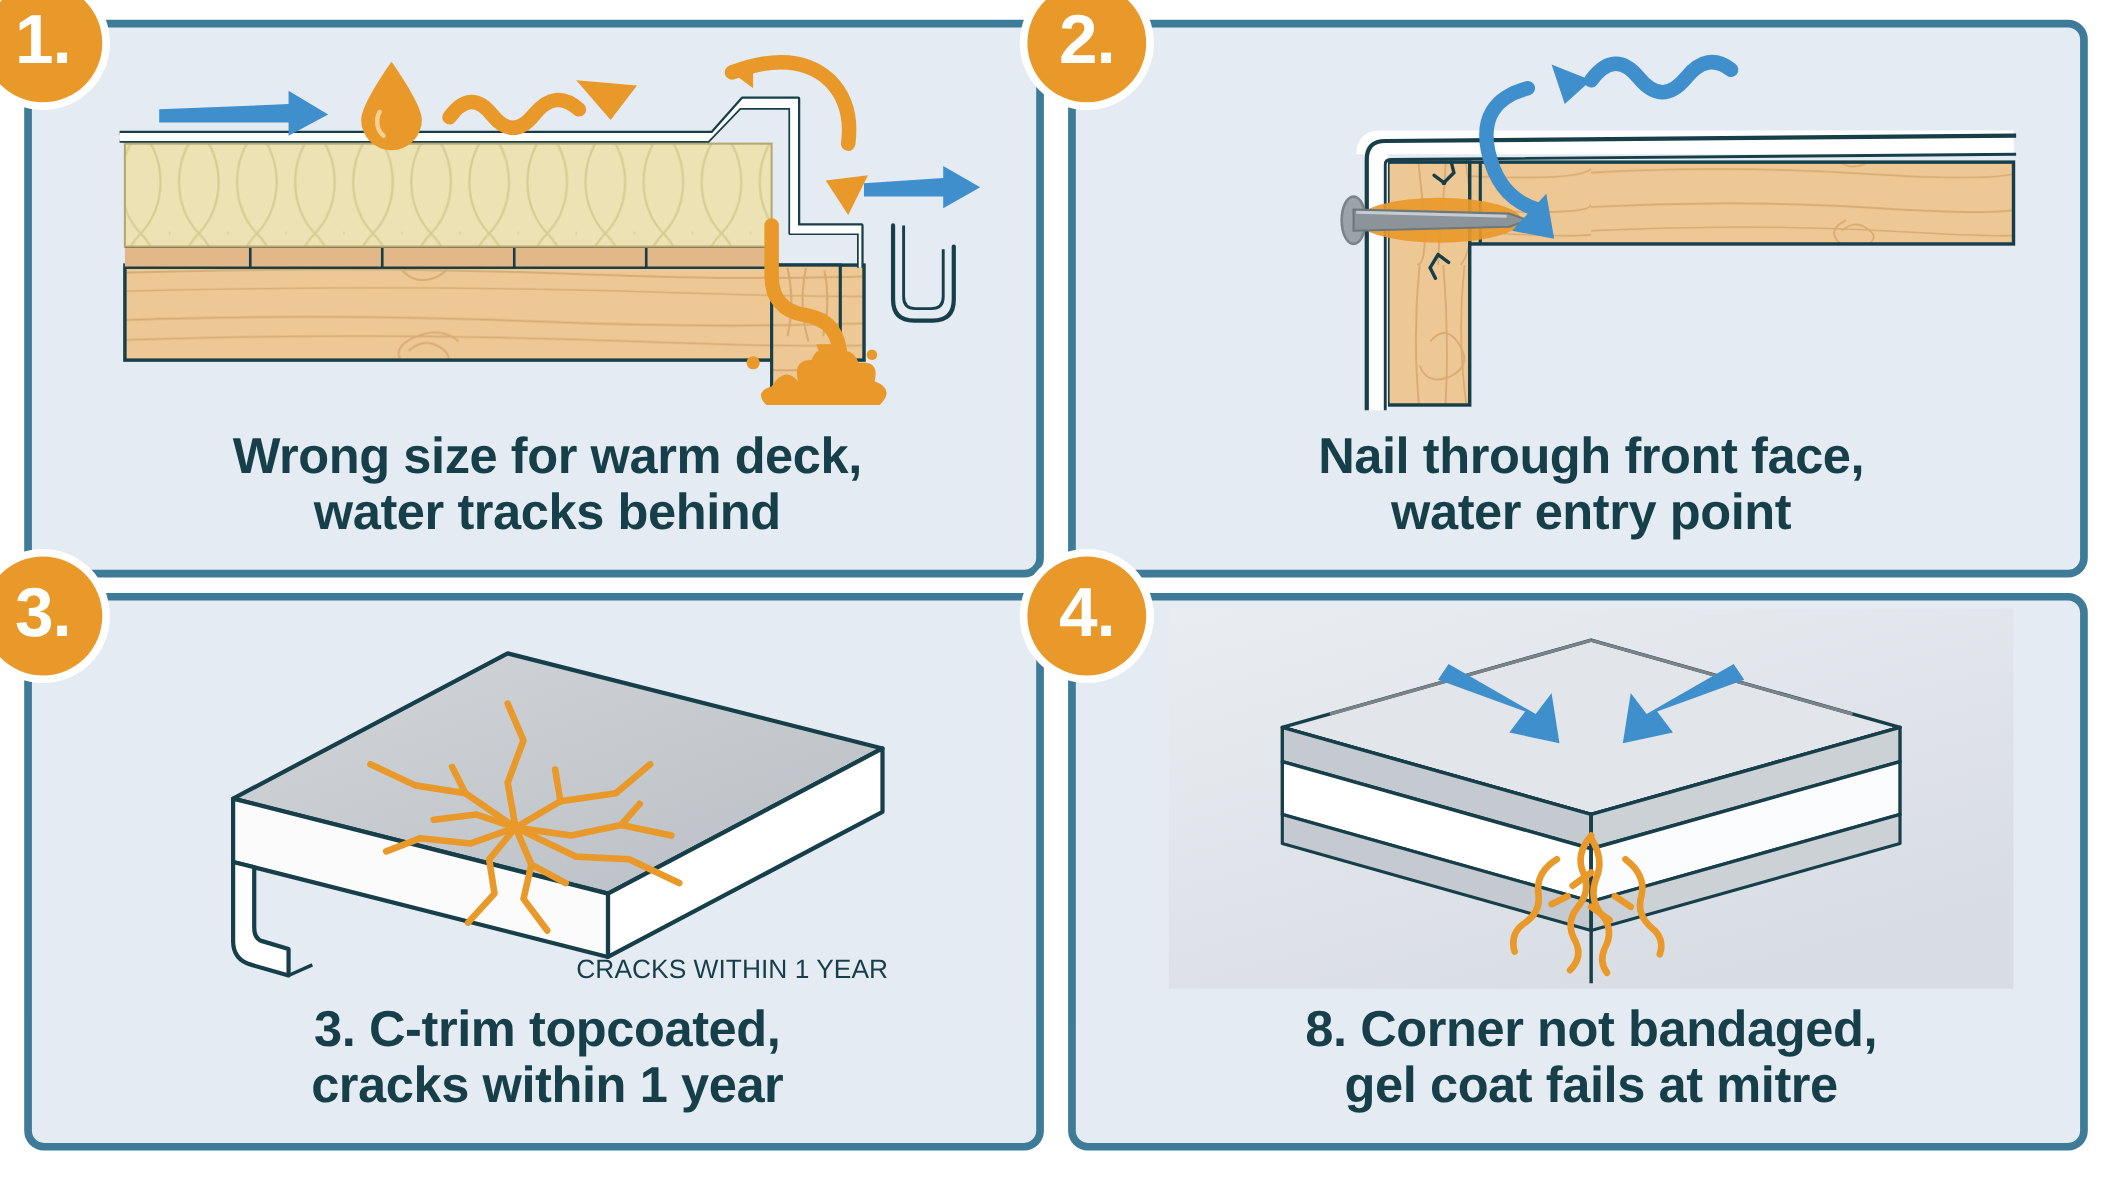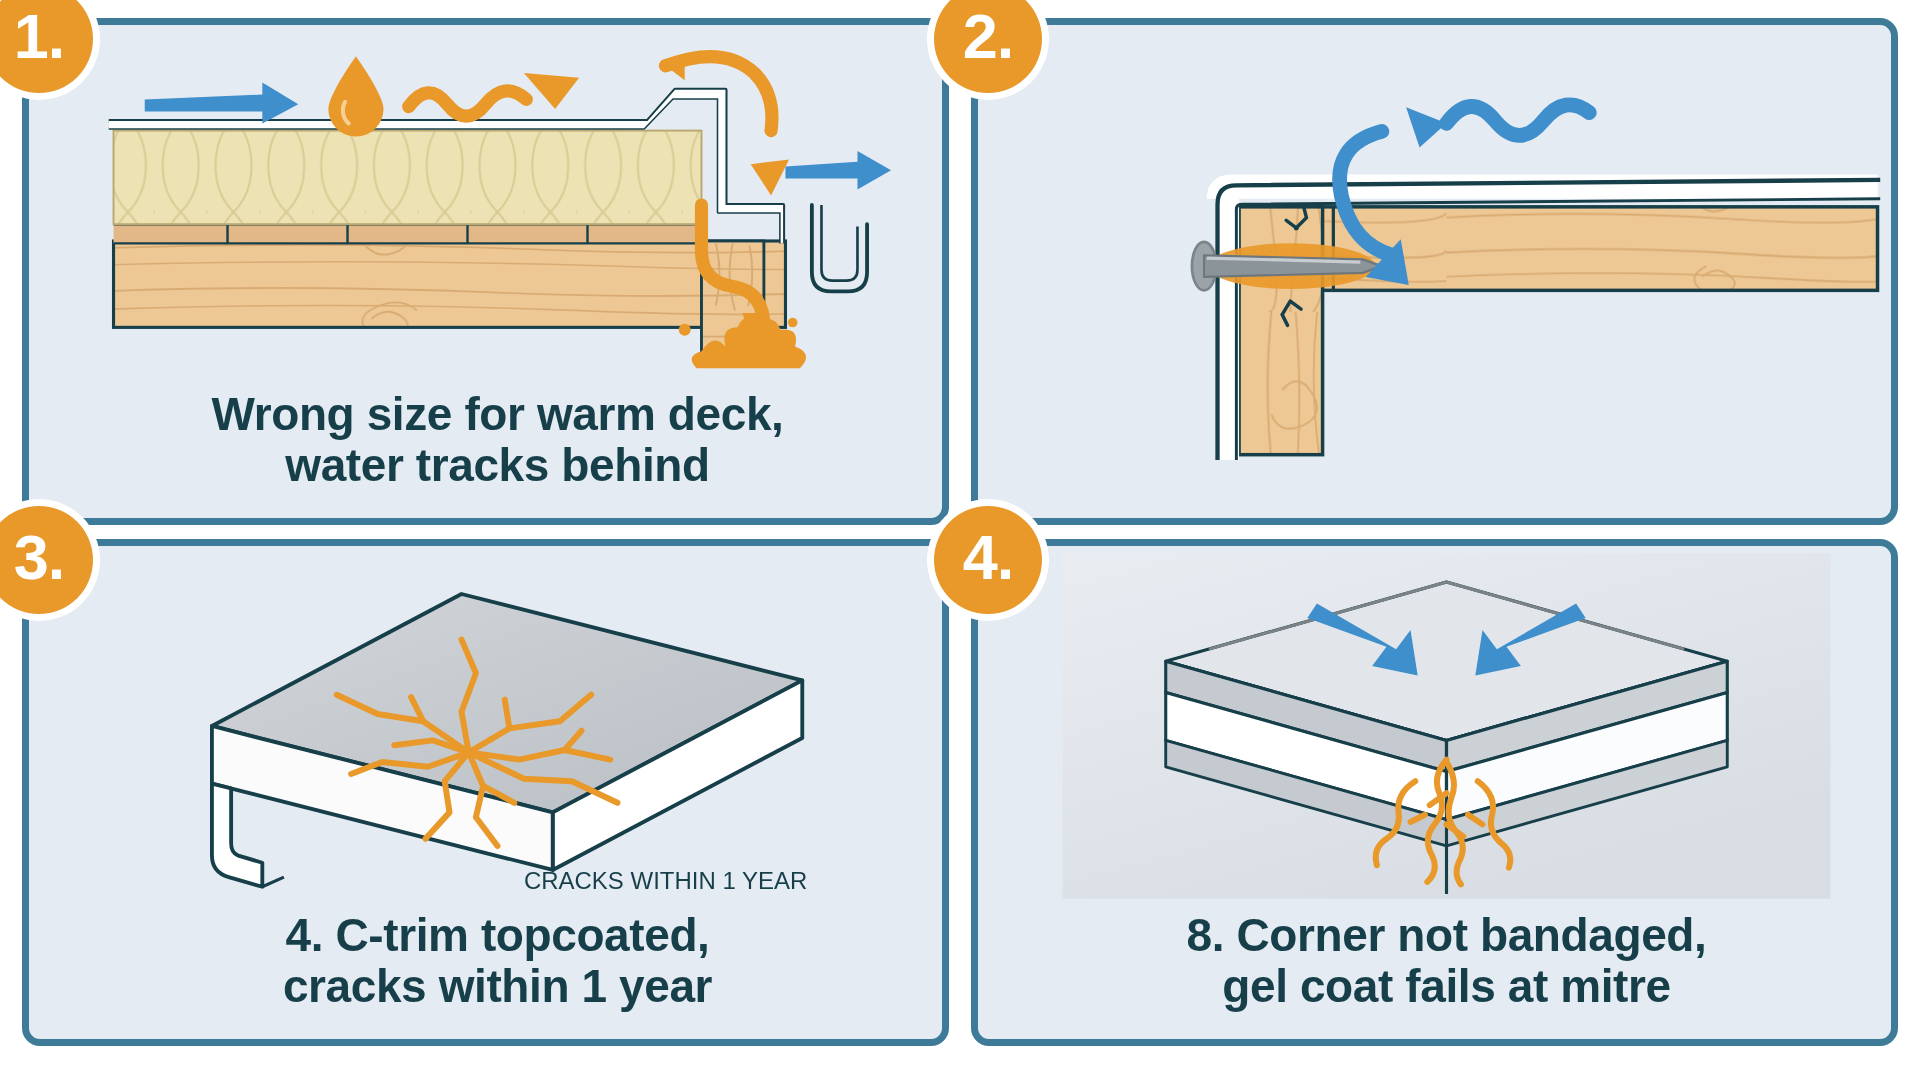--- a/index.html
+++ b/index.html
@@ -215,20 +215,22 @@
 
           <g fill="none" stroke="#3f8fcc" stroke-width="11" stroke-linecap="round">
             <path d="M330 40 q18 -24 36 -2 q18 22 36 0 q16 -20 34 -6"></path>
           </g>
           <path d="M330 40 L300 28 L310 58 Z" fill="#3f8fcc"></path>
 
           <path d="M282 46 q-38 10 -30 48 q8 36 38 44" fill="none" stroke="#3f8fcc" stroke-width="11" stroke-linecap="round"></path>
           <path d="M296 126 L270 154 L302 160 Z" fill="#3f8fcc"></path>
         </svg>
       </div>
+      <div class="caption">Nail through front face,
+water entry point</div>
     </div>
   </div>
 
   <div class="panel">
     <div class="badge">
         <span>3.</span>
       </div>
     <div class="panel-inner">
       <div class="art">
         <svg viewBox="0 0 660 300" preserveAspectRatio="xMidYMid meet">
@@ -260,21 +262,21 @@
             <path d="M306 172 L276 162 L244 166"></path>
             <path d="M340 152 L336 128"></path>
             <path d="M268 146 L258 126"></path>
             <path d="M318 200 L344 214"></path>
             <path d="M386 170 L400 154"></path>
           </g>
 
           <text x="352" y="286" font-family="Liberation Sans, sans-serif" font-size="20" fill="#173f4a">CRACKS WITHIN 1 YEAR</text>
         </svg>
       </div>
-      <div class="caption">4. C-trim topcoated,
+      <div class="caption">3. C-trim topcoated,
 cracks within 1 year</div>
     </div>
   </div>
 
   <div class="panel">
     <div class="badge">
         <span>4.</span>
       </div>
     <div class="panel-inner">
       <div class="art">

